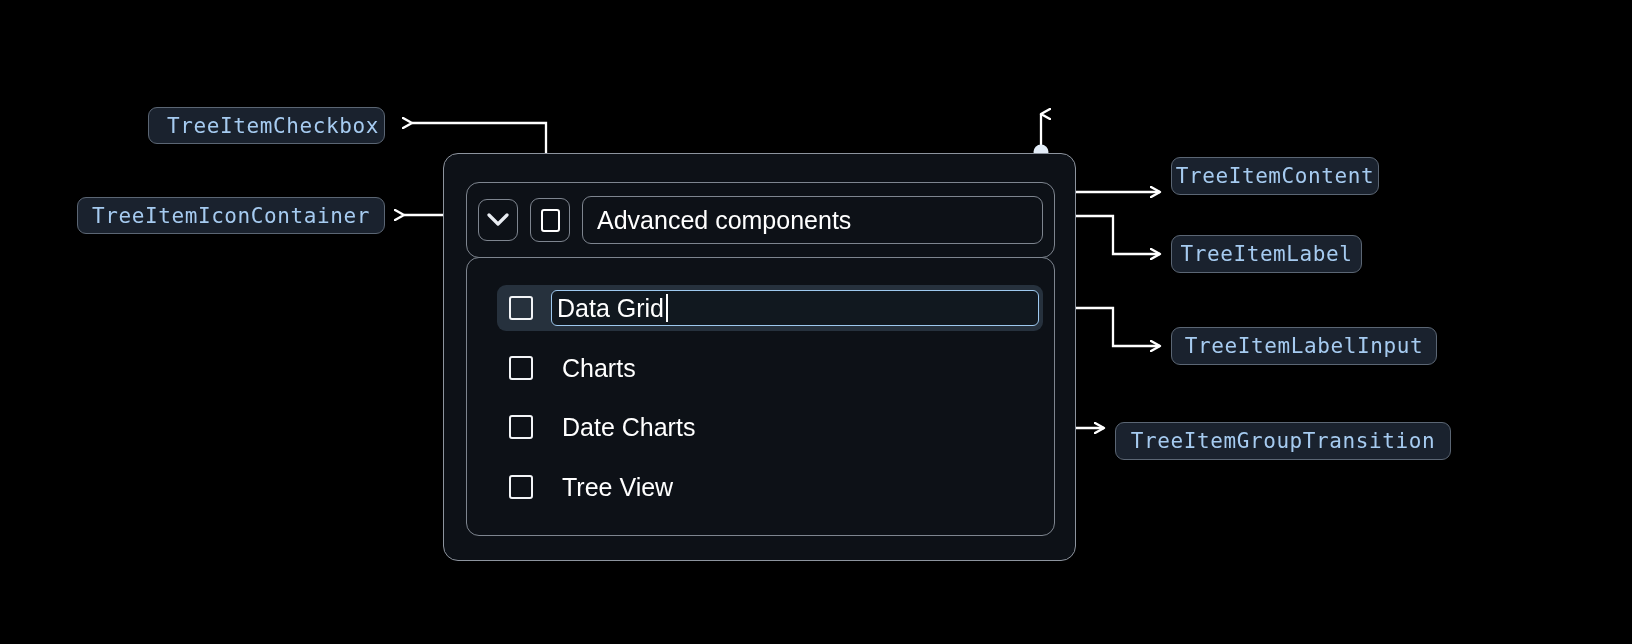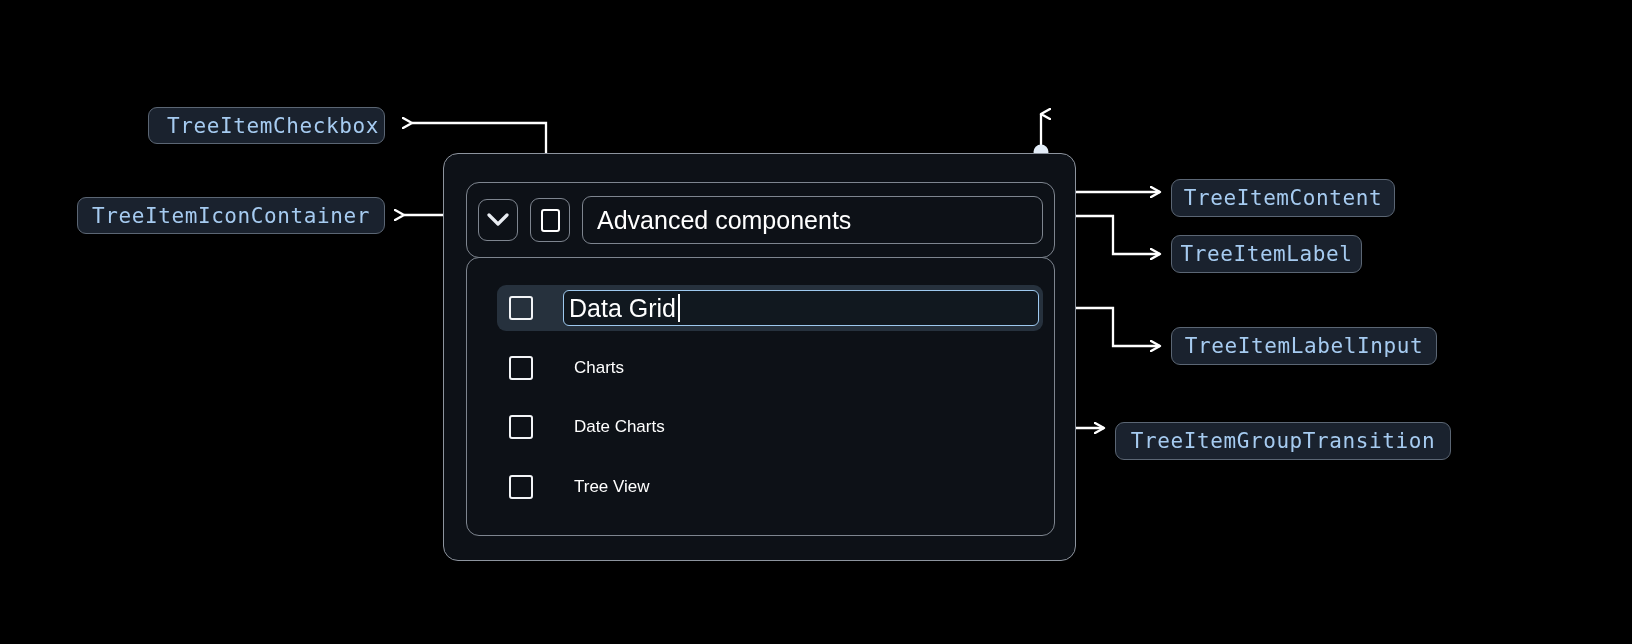--- a/index.html
+++ b/index.html
@@ -86,34 +86,34 @@
     position:absolute;
     box-sizing:border-box;
     background:#0d1117;
     border:1.4px solid #7e858f;
     border-radius:13px;
   }
   .tree-item{
     position:absolute;
     box-sizing:border-box;
     display:flex;align-items:center;
-    gap:16px;
+    gap:4px;
     height:46px;
   }
   .item-cb{
     box-sizing:border-box;
     width:24px;height:24px;
     border:2.6px solid #f2f4f7;
     border-radius:3px;
     flex:0 0 auto;
     margin-left:12px;
   }
   .item-text{
     color:#ffffff;
-    font-size:17px;
+    font-size:25px;
     margin-left:25px;
     white-space:nowrap;
   }
   .item-selected{
     background:#26313d;
     border-radius:9px;
   }
   .item-input{
     box-sizing:border-box;
     flex:1 1 auto;
@@ -226,21 +226,21 @@
         <span class="item-text">Tree View</span>
       </div>
     </div>
   </div>
 
   <div class="chip" style="left:148px;top:107px;width:237px;height:37px;padding-left:24px;">TreeItemCheckbox</div>
 
   <div class="chip" style="left:77px;top:197px;width:308px;height:37px;">TreeItemIconContainer</div>
 
 
-  <div class="chip" style="left:1171px;top:179px;width:224px;height:38px;">TreeItemContent</div>
+  <div class="chip" style="left:1171px;top:157px;width:208px;height:38px;">TreeItemContent</div>
 
   <div class="chip" style="left:1171px;top:235px;width:191px;height:38px;">TreeItemLabel</div>
 
   <div class="chip" style="left:1171px;top:327px;width:266px;height:38px;">TreeItemLabelInput</div>
 
   <div class="chip" style="left:1115px;top:422px;width:336px;height:38px;">TreeItemGroupTransition</div>
 
 </div>
 
 </body></html>

